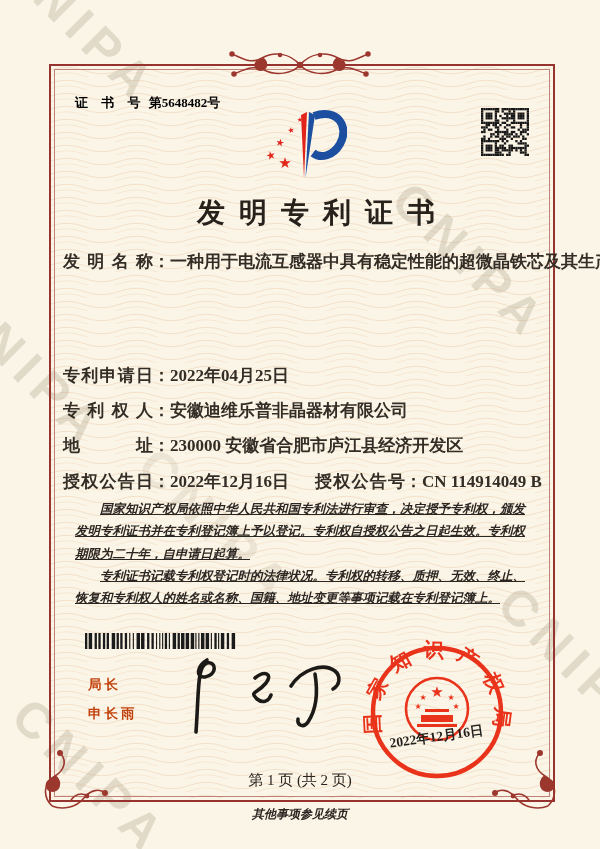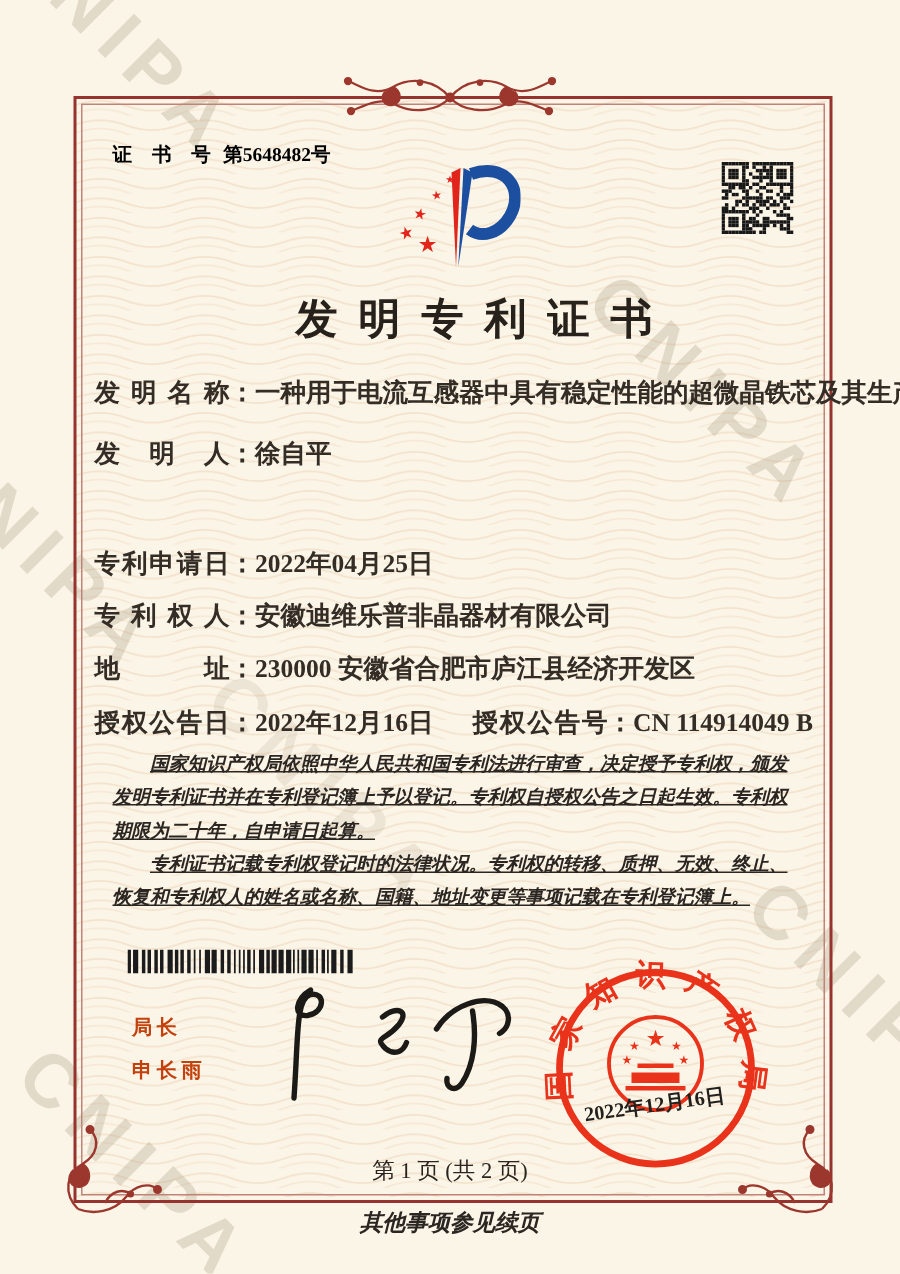--- a/index.html
+++ b/index.html
@@ -32,21 +32,21 @@
          font-style:italic;color:#2b2621;line-height:1.78;}
   .legal p{margin:0;text-indent:2em;font-weight:600;text-decoration:underline;}
   .bars{position:absolute;left:36px;top:569px;}
   .director{position:absolute;left:39px;font-size:13.5px;font-weight:700;
             color:#c2410c;letter-spacing:3px;}
   .sig{position:absolute;left:118px;top:580px;}
   .sealbox{position:absolute;left:313px;top:573px;opacity:.94;}
   .pagenum{position:absolute;left:0;top:707px;width:100%;text-align:center;
            font-size:15px;color:#2a241e;}
   .footnote{position:absolute;left:0;top:806px;width:600px;text-align:center;z-index:5;
-            font-size:15px;font-style:italic;font-weight:600;color:#2b2621;}
+            font-size:12px;font-style:italic;font-weight:600;color:#2b2621;}
   .qr{position:absolute;left:432px;top:44px;}
 </style>
 </head>
 <body>
 
 <svg class="waves" width="502" height="734">
   <defs>
     <pattern id="wv" width="140" height="13" patternUnits="userSpaceOnUse">
       <path d="M0,6.5 Q17.5,0 35,6.5 T70,6.5 T105,6.5 T140,6.5" fill="none" stroke="#f0d8bc" stroke-width="1"></path>
       <path d="M0,12 Q17.5,5.5 35,12 T70,12 T105,12 T140,12" fill="none" stroke="#f4e2cb" stroke-width="1"></path>
@@ -370,23 +370,20 @@
         <rect x="27.43" y="45.71" width="2.29" height="2.29" fill="#161616"></rect>
         <rect x="43.43" y="45.71" width="2.29" height="2.29" fill="#161616"></rect>
         <rect x="45.71" y="45.71" width="2.29" height="2.29" fill="#161616"></rect>
       </svg></div>
 
   <div class="title">发明专利证书</div>
 
   <div class="frow" style="top:186px">
     <span class="flabel">发明名称</span><span>：</span><span>一种用于电流互感器中具有稳定性能的超微晶铁芯及其生产方法</span>
   </div>
-  <div class="frow" style="top:227px">
-    <span class="flabel">发明人</span><span>：</span><span>徐自平</span>
-  </div>
   <div class="frow" style="top:300px">
     <span class="flabel">专利申请日</span><span>：</span><span>2022年04月25日</span>
   </div>
   <div class="frow" style="top:335px">
     <span class="flabel">专利权人</span><span>：</span><span>安徽迪维乐普非晶器材有限公司</span>
   </div>
   <div class="frow" style="top:370px">
     <span class="flabel">地址</span><span>：</span><span>230000 安徽省合肥市庐江县经济开发区</span>
   </div>
   <div class="frow" style="top:406px">

